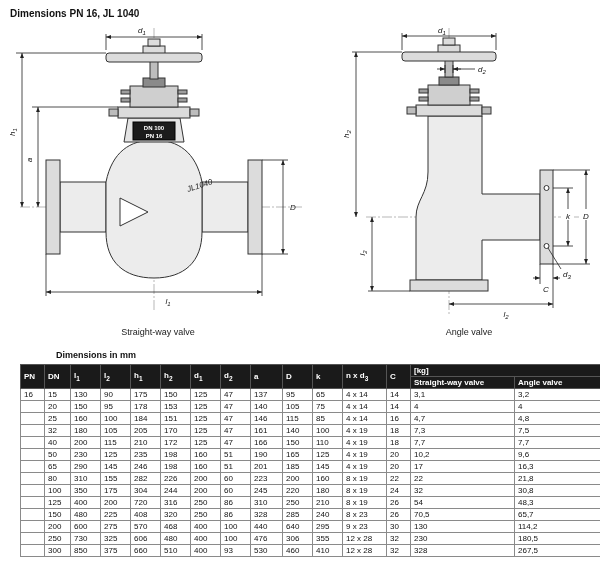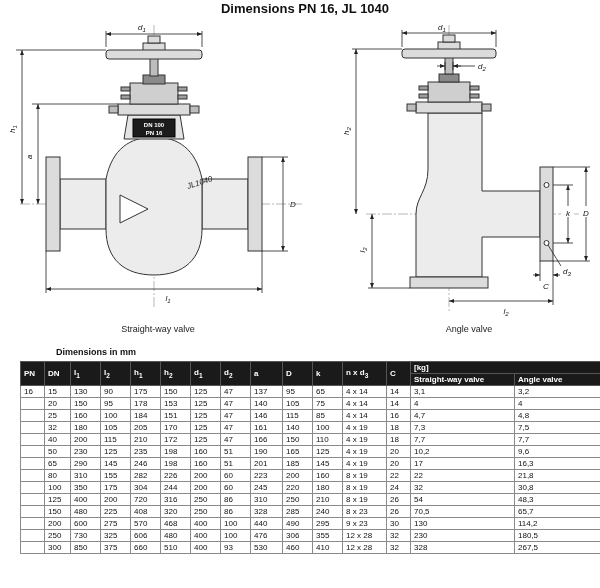--- a/index.html
+++ b/index.html
@@ -5,23 +5,22 @@
   * { box-sizing: border-box; margin: 0; padding: 0; }
   html, body { background: #ffffff; }
   body {
     width: 600px; height: 588px;
     font-family: "Liberation Sans", "DejaVu Sans", sans-serif;
     color: #111;
     overflow: hidden;
   }
   .page { position: relative; width: 600px; height: 588px; }
   .page-title {
-    font-size: 13px; font-weight: 700;
-    margin: 1px 0 0 10px;
-    text-align: center;
+    font-size: 10px; font-weight: 700;
+    margin: 8px 0 0 10px;
   }
   .drawings { display: flex; align-items: flex-start; margin-top: 3px; }
   figure.valve { display: block; }
   figure.straight { margin-left: 6px; width: 304px; }
   figure.angle { margin-left: 34px; width: 250px; }
   figcaption {
     text-align: center; font-size: 9px; color: #222; margin-top: 1px;
   }
   svg text { font-family: "Liberation Sans", "DejaVu Sans", sans-serif; }
   svg .dim { font-size: 8px; fill: #111; font-style: italic; }
@@ -447,21 +446,21 @@
         <tr>
           <td></td>
           <td>200</td>
           <td>600</td>
           <td>275</td>
           <td>570</td>
           <td>468</td>
           <td>400</td>
           <td>100</td>
           <td>440</td>
-          <td>490</td>
+          <td>640</td>
           <td>295</td>
           <td>9 x 23</td>
           <td>30</td>
           <td>130</td>
           <td>114,2</td>
         </tr>
         <tr>
           <td></td>
           <td>250</td>
           <td>730</td>

